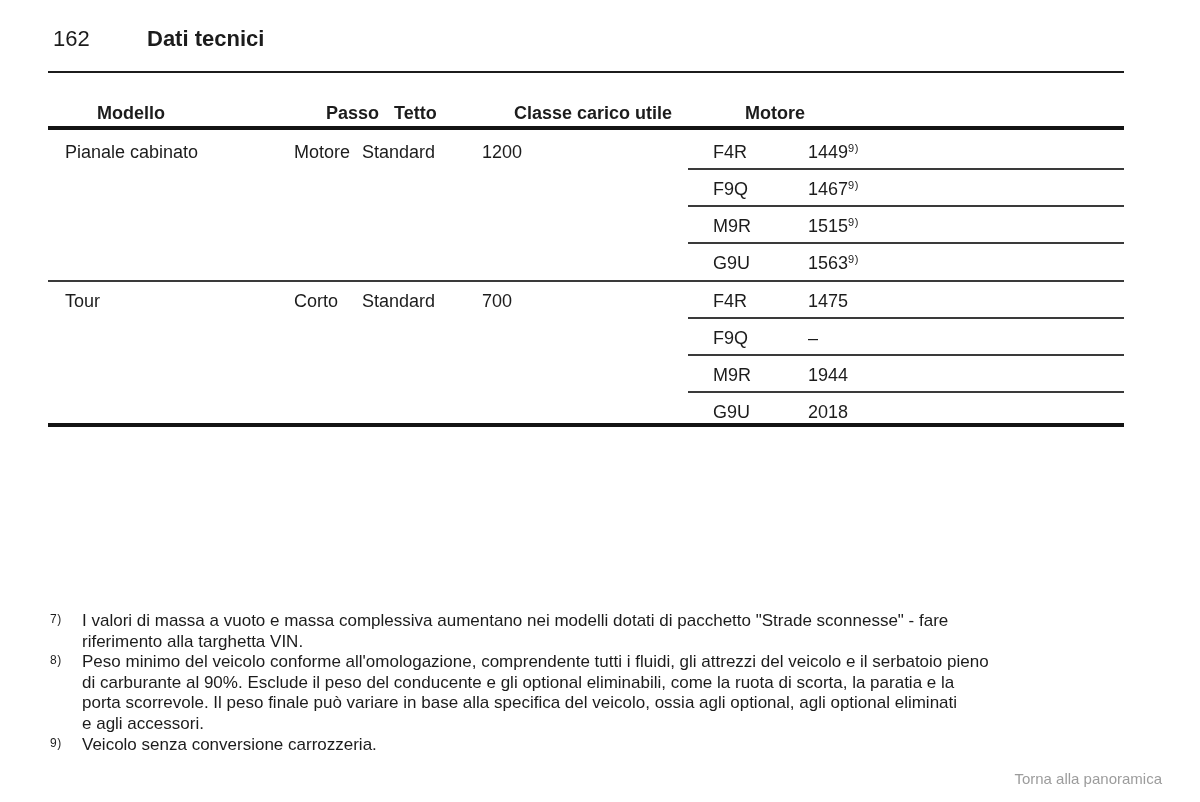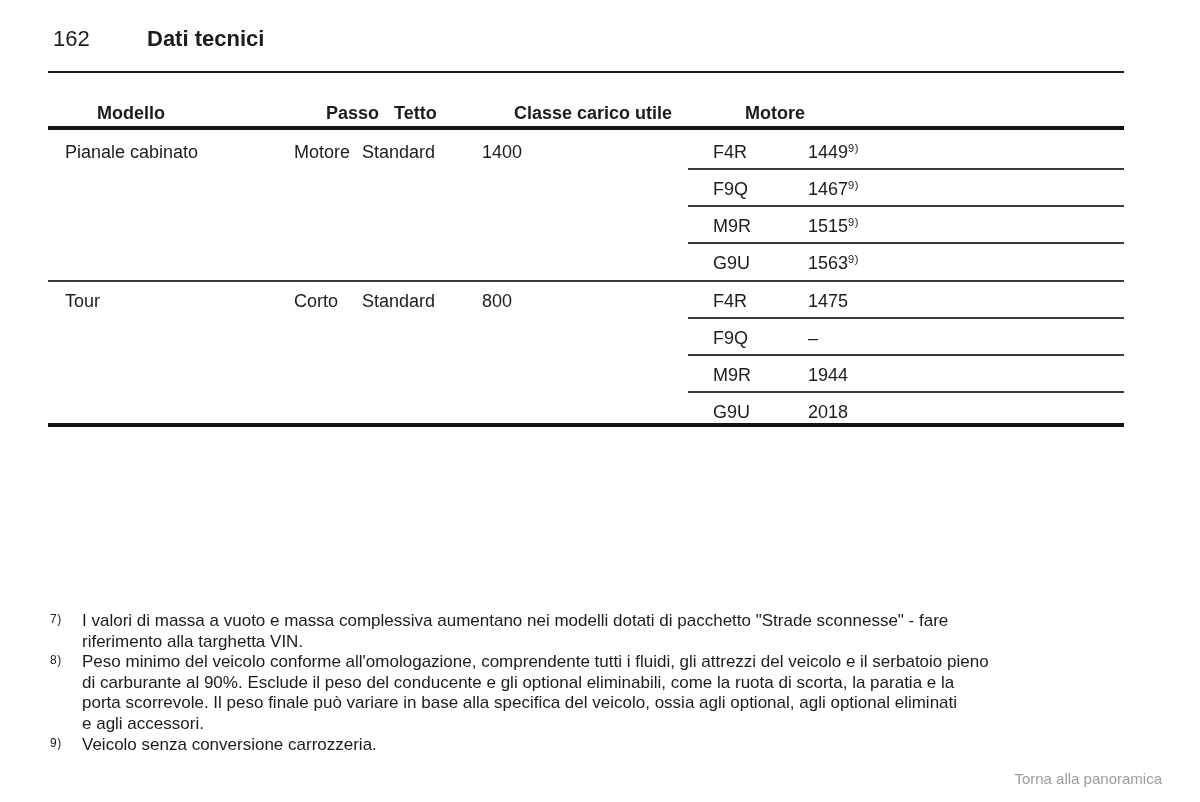--- a/index.html
+++ b/index.html
@@ -78,42 +78,42 @@
   <div class="abs th c-modello" style="top:103px">Modello</div>
   <div class="abs th c-passo" style="top:103px">Passo</div>
   <div class="abs th c-tetto" style="top:103px">Tetto</div>
   <div class="abs th c-classe" style="top:103px">Classe carico utile</div>
   <div class="abs th c-motore" style="top:103px">Motore</div>
   <div class="rule thick-head"></div>
 
   <div class="abs td c-modello" style="top:142px">Pianale cabinato</div>
   <div class="abs td c-passo" style="top:142px">Motore</div>
   <div class="abs td c-tetto" style="top:142px">Standard</div>
-  <div class="abs td c-classe" style="top:142px">1400</div>
+  <div class="abs td c-classe" style="top:142px">1200</div>
 
   <div class="abs td c-motore" style="top:142px">F4R</div>
   <div class="abs td c-peso" style="top:142px"><span>1449</span><span class="sup">9)</span></div>
   <div class="rule-part" style="top:168px"></div>
 
   <div class="abs td c-motore" style="top:179px">F9Q</div>
   <div class="abs td c-peso" style="top:179px"><span>1467</span><span class="sup">9)</span></div>
   <div class="rule-part" style="top:205px"></div>
 
   <div class="abs td c-motore" style="top:216px">M9R</div>
   <div class="abs td c-peso" style="top:216px"><span>1515</span><span class="sup">9)</span></div>
   <div class="rule-part" style="top:242px"></div>
 
   <div class="abs td c-motore" style="top:253px">G9U</div>
   <div class="abs td c-peso" style="top:253px"><span>1563</span><span class="sup">9)</span></div>
   <div class="rule thin-full" style="top:280px"></div>
 
   <div class="abs td c-modello" style="top:291px">Tour</div>
   <div class="abs td c-passo" style="top:291px">Corto</div>
   <div class="abs td c-tetto" style="top:291px">Standard</div>
-  <div class="abs td c-classe" style="top:291px">800</div>
+  <div class="abs td c-classe" style="top:291px">700</div>
 
   <div class="abs td c-motore" style="top:291px">F4R</div>
   <div class="abs td c-peso" style="top:291px"><span>1475</span></div>
   <div class="rule-part" style="top:317px"></div>
 
   <div class="abs td c-motore" style="top:328px">F9Q</div>
   <div class="abs td c-peso" style="top:328px"><span>–</span></div>
   <div class="rule-part" style="top:354px"></div>
 
   <div class="abs td c-motore" style="top:365px">M9R</div>

